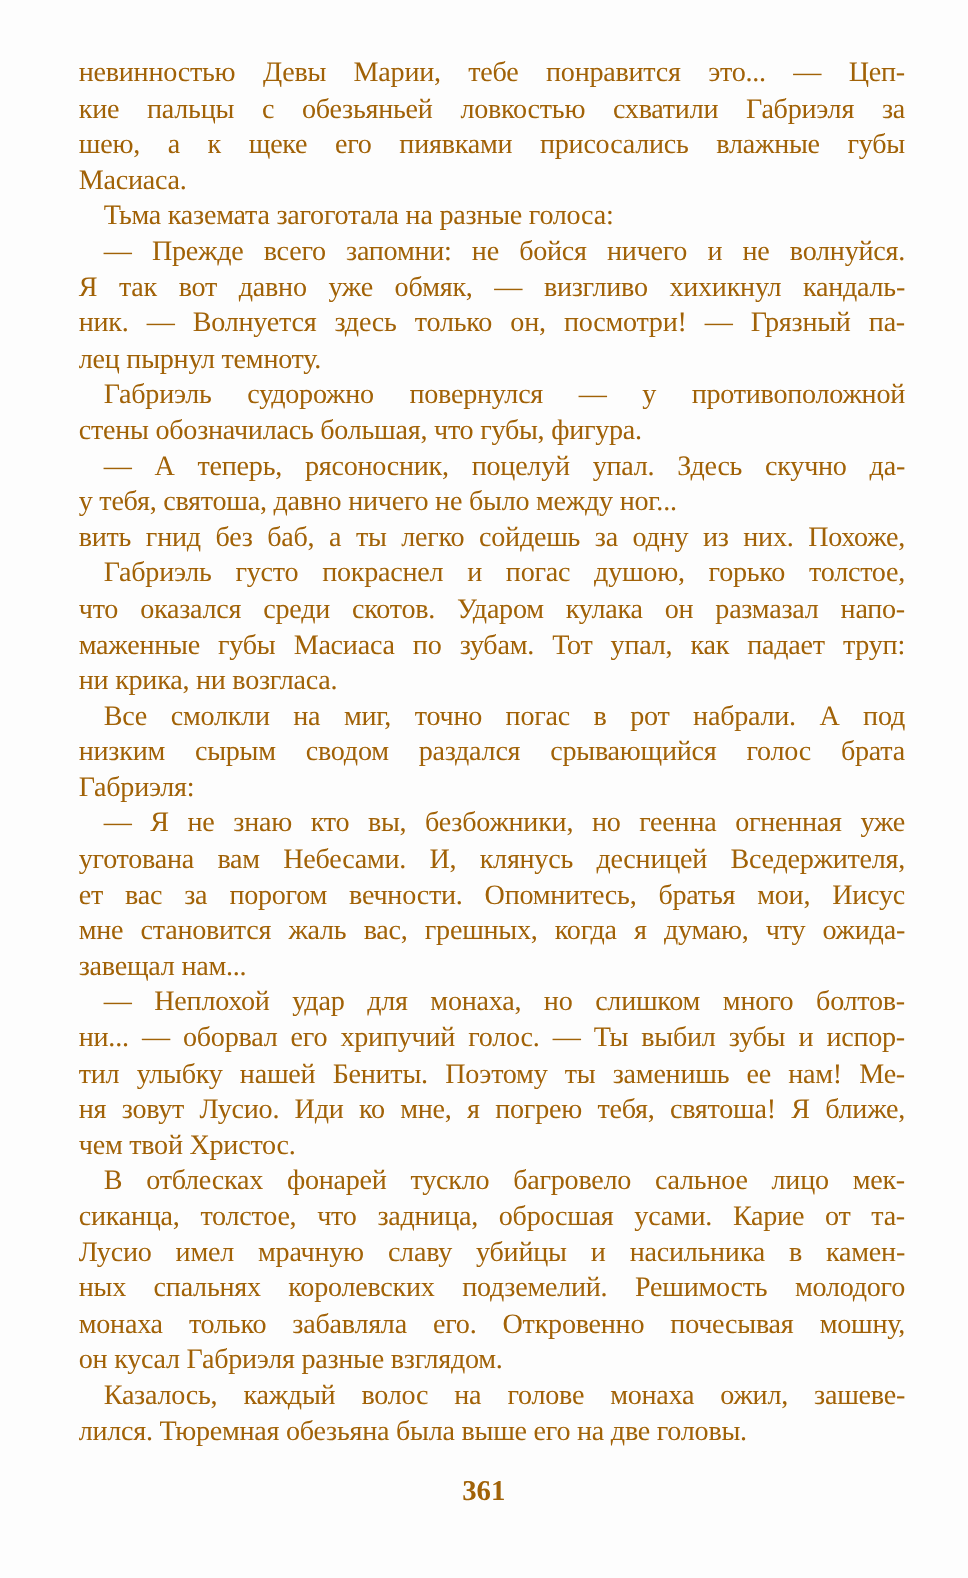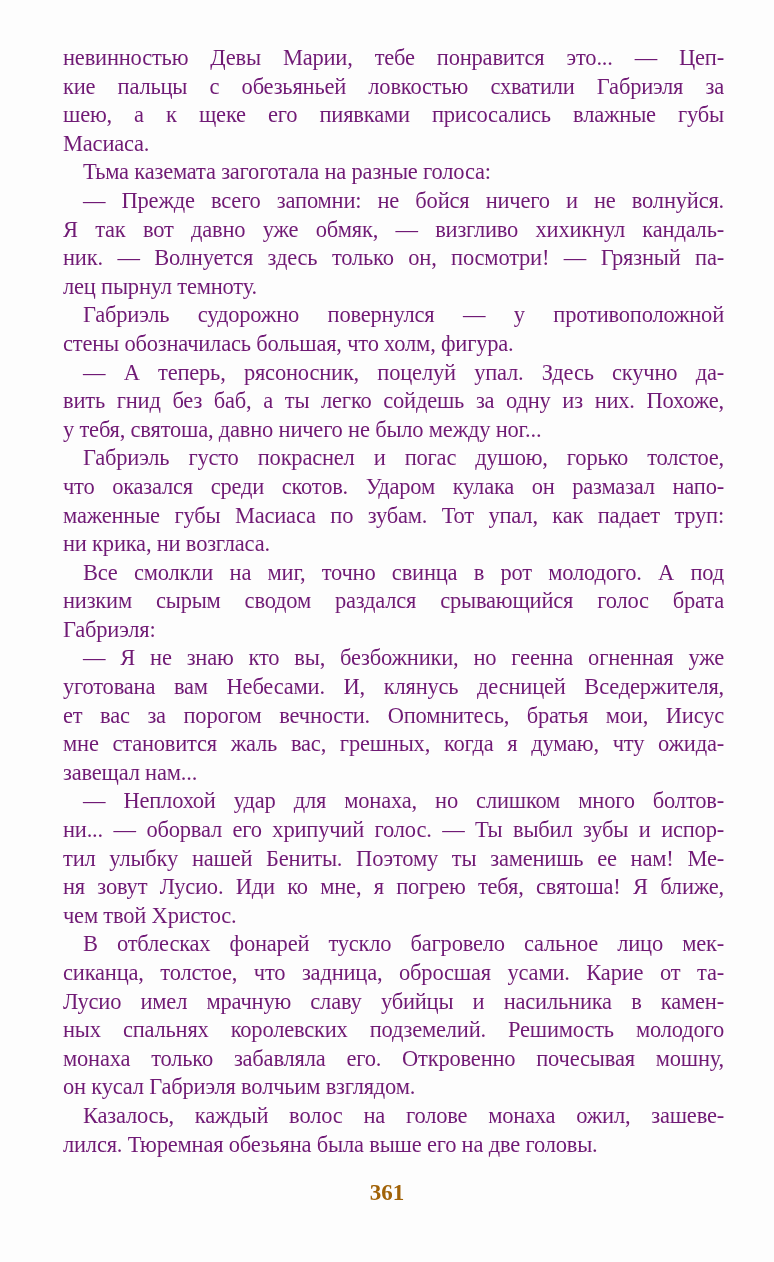--- a/index.html
+++ b/index.html
@@ -4,21 +4,21 @@
 <style>
   html, body { margin: 0; padding: 0; background: #ffffff; }
   body { width: 774px; height: 1262px; position: relative; overflow: hidden; }
   .page {
     position: absolute; left: 0; top: 0; width: 774px; height: 1262px;
     background: #fdfdfd;
   }
   .text-block {
     position: absolute; left: 63px; top: 44px; width: 661px;
     font-family: "Liberation Serif", "DejaVu Serif", serif;
-    font-size: 22.5px; color: #701a75;
+    font-size: 22.5px; color: #a16207;
     letter-spacing: -0.2px;
   }
   .line {
     display: block; height: 28.6px; line-height: 28.6px;
     white-space: nowrap;
     text-align: justify; text-align-last: justify;
   }
   .line.last { text-align-last: left; }
   .line.indent { padding-left: 20px; }
   .page-number {
@@ -43,35 +43,35 @@
         <span class="line indent last">Тьма каземата загоготала на разные голоса:</span>
       </div>
       <div>
         <span class="line indent">— Прежде всего запомни: не бойся ничего и не волнуйся.</span>
         <span class="line">Я так вот давно уже обмяк, — визгливо хихикнул кандаль-</span>
         <span class="line">ник. — Волнуется здесь только он, посмотри! — Грязный па-</span>
         <span class="line last">лец пырнул темноту.</span>
       </div>
       <div>
         <span class="line indent">Габриэль судорожно повернулся — у противоположной</span>
-        <span class="line last">стены обозначилась большая, что холм, фигура.</span>
+        <span class="line last">стены обозначилась большая, что губы, фигура.</span>
       </div>
       <div>
         <span class="line indent">— А теперь, рясоносник, поцелуй упал. Здесь скучно да-</span>
+        <span class="line last">у тебя, святоша, давно ничего не было между ног...</span>
         <span class="line">вить гнид без баб, а ты легко сойдешь за одну из них. Похоже,</span>
-        <span class="line last">у тебя, святоша, давно ничего не было между ног...</span>
       </div>
       <div>
         <span class="line indent">Габриэль густо покраснел и погас душою, горько толстое,</span>
         <span class="line">что оказался среди скотов. Ударом кулака он размазал напо-</span>
         <span class="line">маженные губы Масиаса по зубам. Тот упал, как падает труп:</span>
         <span class="line last">ни крика, ни возгласа.</span>
       </div>
       <div>
-        <span class="line indent">Все смолкли на миг, точно свинца в рот молодого. А под</span>
+        <span class="line indent">Все смолкли на миг, точно погас в рот набрали. А под</span>
         <span class="line">низким сырым сводом раздался срывающийся голос брата</span>
         <span class="line last">Габриэля:</span>
       </div>
       <div>
         <span class="line indent">— Я не знаю кто вы, безбожники, но геенна огненная уже</span>
         <span class="line">уготована вам Небесами. И, клянусь десницей Вседержителя,</span>
         <span class="line">ет вас за порогом вечности. Опомнитесь, братья мои, Иисус</span>
         <span class="line">мне становится жаль вас, грешных, когда я думаю, чту ожида-</span>
         <span class="line last">завещал нам...</span>
       </div>
@@ -81,21 +81,21 @@
         <span class="line">тил улыбку нашей Бениты. Поэтому ты заменишь ее нам! Ме-</span>
         <span class="line">ня зовут Лусио. Иди ко мне, я погрею тебя, святоша! Я ближе,</span>
         <span class="line last">чем твой Христос.</span>
       </div>
       <div>
         <span class="line indent">В отблесках фонарей тускло багровело сальное лицо мек-</span>
         <span class="line">сиканца, толстое, что задница, обросшая усами. Карие от та-</span>
         <span class="line">Лусио имел мрачную славу убийцы и насильника в камен-</span>
         <span class="line">ных спальнях королевских подземелий. Решимость молодого</span>
         <span class="line">монаха только забавляла его. Откровенно почесывая мошну,</span>
-        <span class="line last">он кусал Габриэля волчьим взглядом.</span>
+        <span class="line last">он кусал Габриэля разные взглядом.</span>
       </div>
       <div>
         <span class="line indent">Казалось, каждый волос на голове монаха ожил, зашеве-</span>
         <span class="line last">лился. Тюремная обезьяна была выше его на две головы.</span>
       </div>
     </div>
   <div class="page-number">361</div>
 </div>
 
 </body></html>

